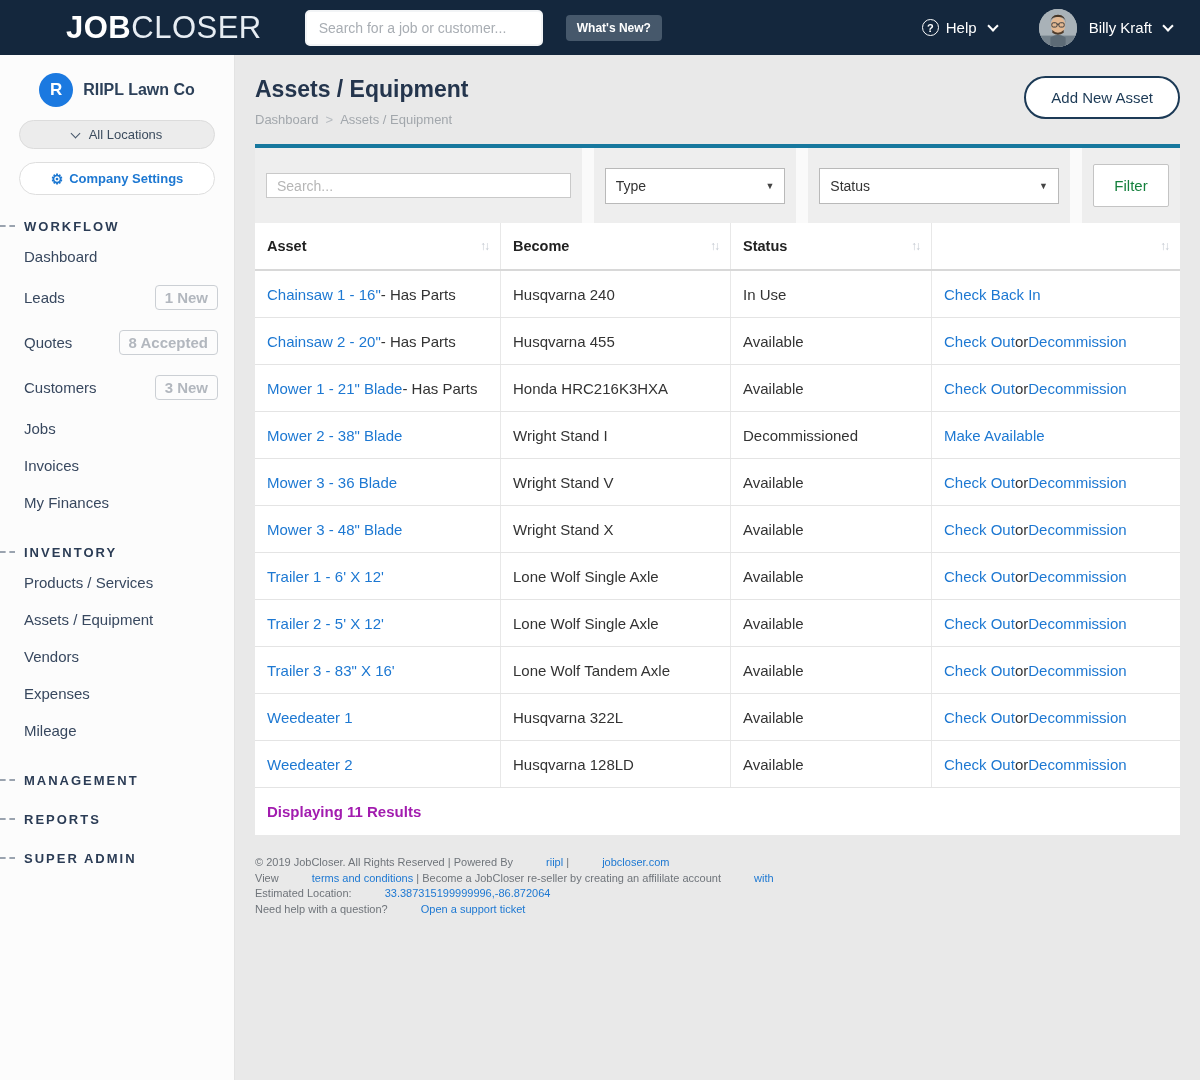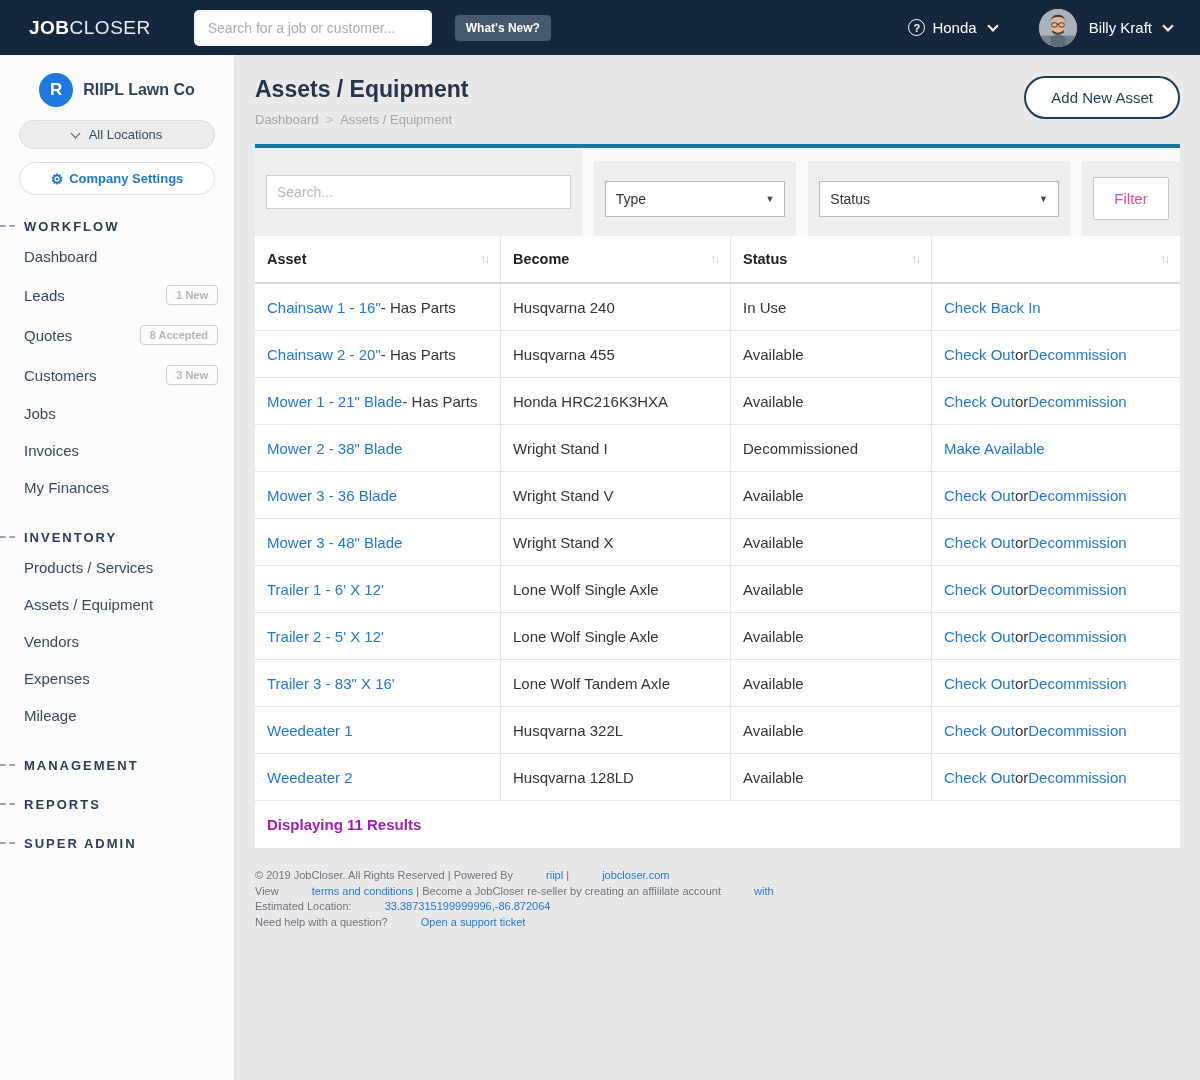--- a/index.html
+++ b/index.html
@@ -9,21 +9,21 @@
     background:#e9e9e9;
     position:relative;
     overflow:hidden;
     color:#333;
   }
   
   .navbar {
     height:55px; background:#14273d; display:flex; align-items:center;
     position:relative; z-index:5;
   }
-  .logo { margin-left:29px; font-size:19px; letter-spacing:.5px; color:#fff; white-space:nowrap; }
+  .logo { margin-left:66px; font-size:31px; letter-spacing:.5px; color:#fff; white-space:nowrap; }
   .logo .bold { font-weight:800; }
   .logo .light { font-weight:300; color:#e7edf3; }
   .nav-search {
     margin-left:43px; width:238px; height:36px; border-radius:5px;
     border:2px solid #f2f4f6; background:#fff; padding:0 12px; font-size:14px;
     color:#333; outline:none; font-family:"Liberation Sans",sans-serif;
   }
   .nav-search::placeholder { color:#a8adb3; }
   .whats-new {
     margin-left:23px; background:#46586b; color:#fff; font-size:12px; font-weight:bold;
@@ -76,58 +76,58 @@
   }
   .section-header::before {
     content:""; position:absolute; left:-24px; top:6px; width:15px;
     border-top:2px dashed #9aa3af;
   }
   .side-item {
     display:flex; align-items:center; margin:0 16px 0 24px; padding:10px 0;
     font-size:15px; color:#38485f; cursor:pointer; text-decoration:none;
   }
   .side-badge {
-    margin-left:auto; border:1px solid #cbcfd4; color:#b2b7be; font-size:11px;
+    margin-left:auto; border:1px solid #cbcfd4; color:#b2b7be; font-size:15px;
     font-weight:bold; padding:3px 9px; border-radius:4px; white-space:nowrap;
   }
   
   .main { position:absolute; left:235px; top:55px; right:0; bottom:0; padding:0 20px; overflow:hidden; }
   .page-head { display:flex; align-items:flex-start; margin-top:21px; }
   .page-title { font-size:23px; font-weight:bold; color:#24354d; }
   .breadcrumb { margin-top:9px; font-size:13px; color:#a2a7ac; }
   .breadcrumb a { color:#a2a7ac; text-decoration:none; }
   .crumb-sep { margin:0 7px; color:#b6bbc0; }
   .add-btn {
     margin-left:auto; background:#fff; border:2px solid #1c3a56; color:#1c3a56;
     font-size:15px; padding:11px 25px; border-radius:24px; cursor:pointer;
     font-family:"Liberation Sans",sans-serif;
   }
   
   .card { margin-top:17px; }
   .teal-bar { height:4px; }
   .filter-strip { display:flex; background:#fafafa; }
   .fsec { background:#eeeeee; display:flex; align-items:center; padding:16px 11px; }
-  .fsec + .fsec { margin-left:12px;margin-top:13px; }
+  .fsec + .fsec { margin-left:12px; }
   .fsec-search { width:331px; }
   .fsec-type { width:205px; }
   .fsec-status { width:265px; }
   .fsec-filter { flex:1; justify-content:flex-start; }
   .f-input {
-    width:100%; height:34px; border:1px solid #c9c9c9; background:#fff; padding:0 10px;
+    width:100%; height:25px; border:1px solid #c9c9c9; background:#fff; padding:0 10px;
     font-size:14px; color:#333; outline:none; font-family:"Liberation Sans",sans-serif;
   }
   .f-input::placeholder { color:#b6b6b6; }
   .f-select {
     width:100%; height:36px; background:#fff; border:1px solid #b9b9b9;
     display:flex; align-items:center; padding:0 10px; font-size:14px; color:#333; cursor:pointer;
   }
   .sel-arrow { margin-left:auto; font-size:9px; color:#444; }
   .filter-btn {
     width:76px; height:43px; background:#fff; border:1px solid #c4c4c4; font-size:15px;
-    color:#ec4899; cursor:pointer; border-radius:2px; font-family:"Liberation Sans",sans-serif;
+    color:#15803d; cursor:pointer; border-radius:2px; font-family:"Liberation Sans",sans-serif;
   }
   
   .table { background:#fff; }
   .trow { display:grid; grid-template-columns:246px 230px 201px 1fr; border-bottom:1px solid #e4e4e4; }
   .trow > div {
     padding:13px 12px; font-size:15px; color:#333; border-right:1px solid #e8e8e8;
     display:flex; align-items:center; min-height:46px; white-space:nowrap; overflow:hidden;
   }
   .trow > div:last-child { border-right:none; }
   .thead > div { font-weight:bold; color:#222; font-size:14.5px; }
@@ -142,21 +142,21 @@
 </head>
 <body>
 
 <div class="navbar">
   <div class="logo"><span class="bold">JOB</span><span class="light">CLOSER</span></div>
   <input class="nav-search" type="text" placeholder="Search for a job or customer..." style="">
   <button class="whats-new">What's New?</button>
   <div class="nav-right">
     <div class="help-group">
       <span class="q-circle">?</span>
-      <span class="help-label">Honda</span>
+      <span class="help-label">Help</span>
       <span class="chev"></span>
     </div>
     <div class="avatar">
       <svg viewBox="0 0 40 40" width="38" height="38">
         <rect width="40" height="40" fill="#a9b2b8"></rect>
         <rect y="28" width="40" height="12" fill="#75828c"></rect>
         <path d="M12 30 Q20 24 28 30 L28 40 L12 40 Z" fill="#5d6b76"></path>
         <ellipse cx="20" cy="17" rx="7.5" ry="9" fill="#e3b892"></ellipse>
         <path d="M12 15 Q12 6 20 6 Q28 6 28 15 L28 12 Q25 8 20 8.5 Q15 8 12 12 Z" fill="#463627"></path>
         <path d="M14 22 Q20 28 26 22 L26 25 Q20 29 14 25 Z" fill="#4f3c2b"></path>

